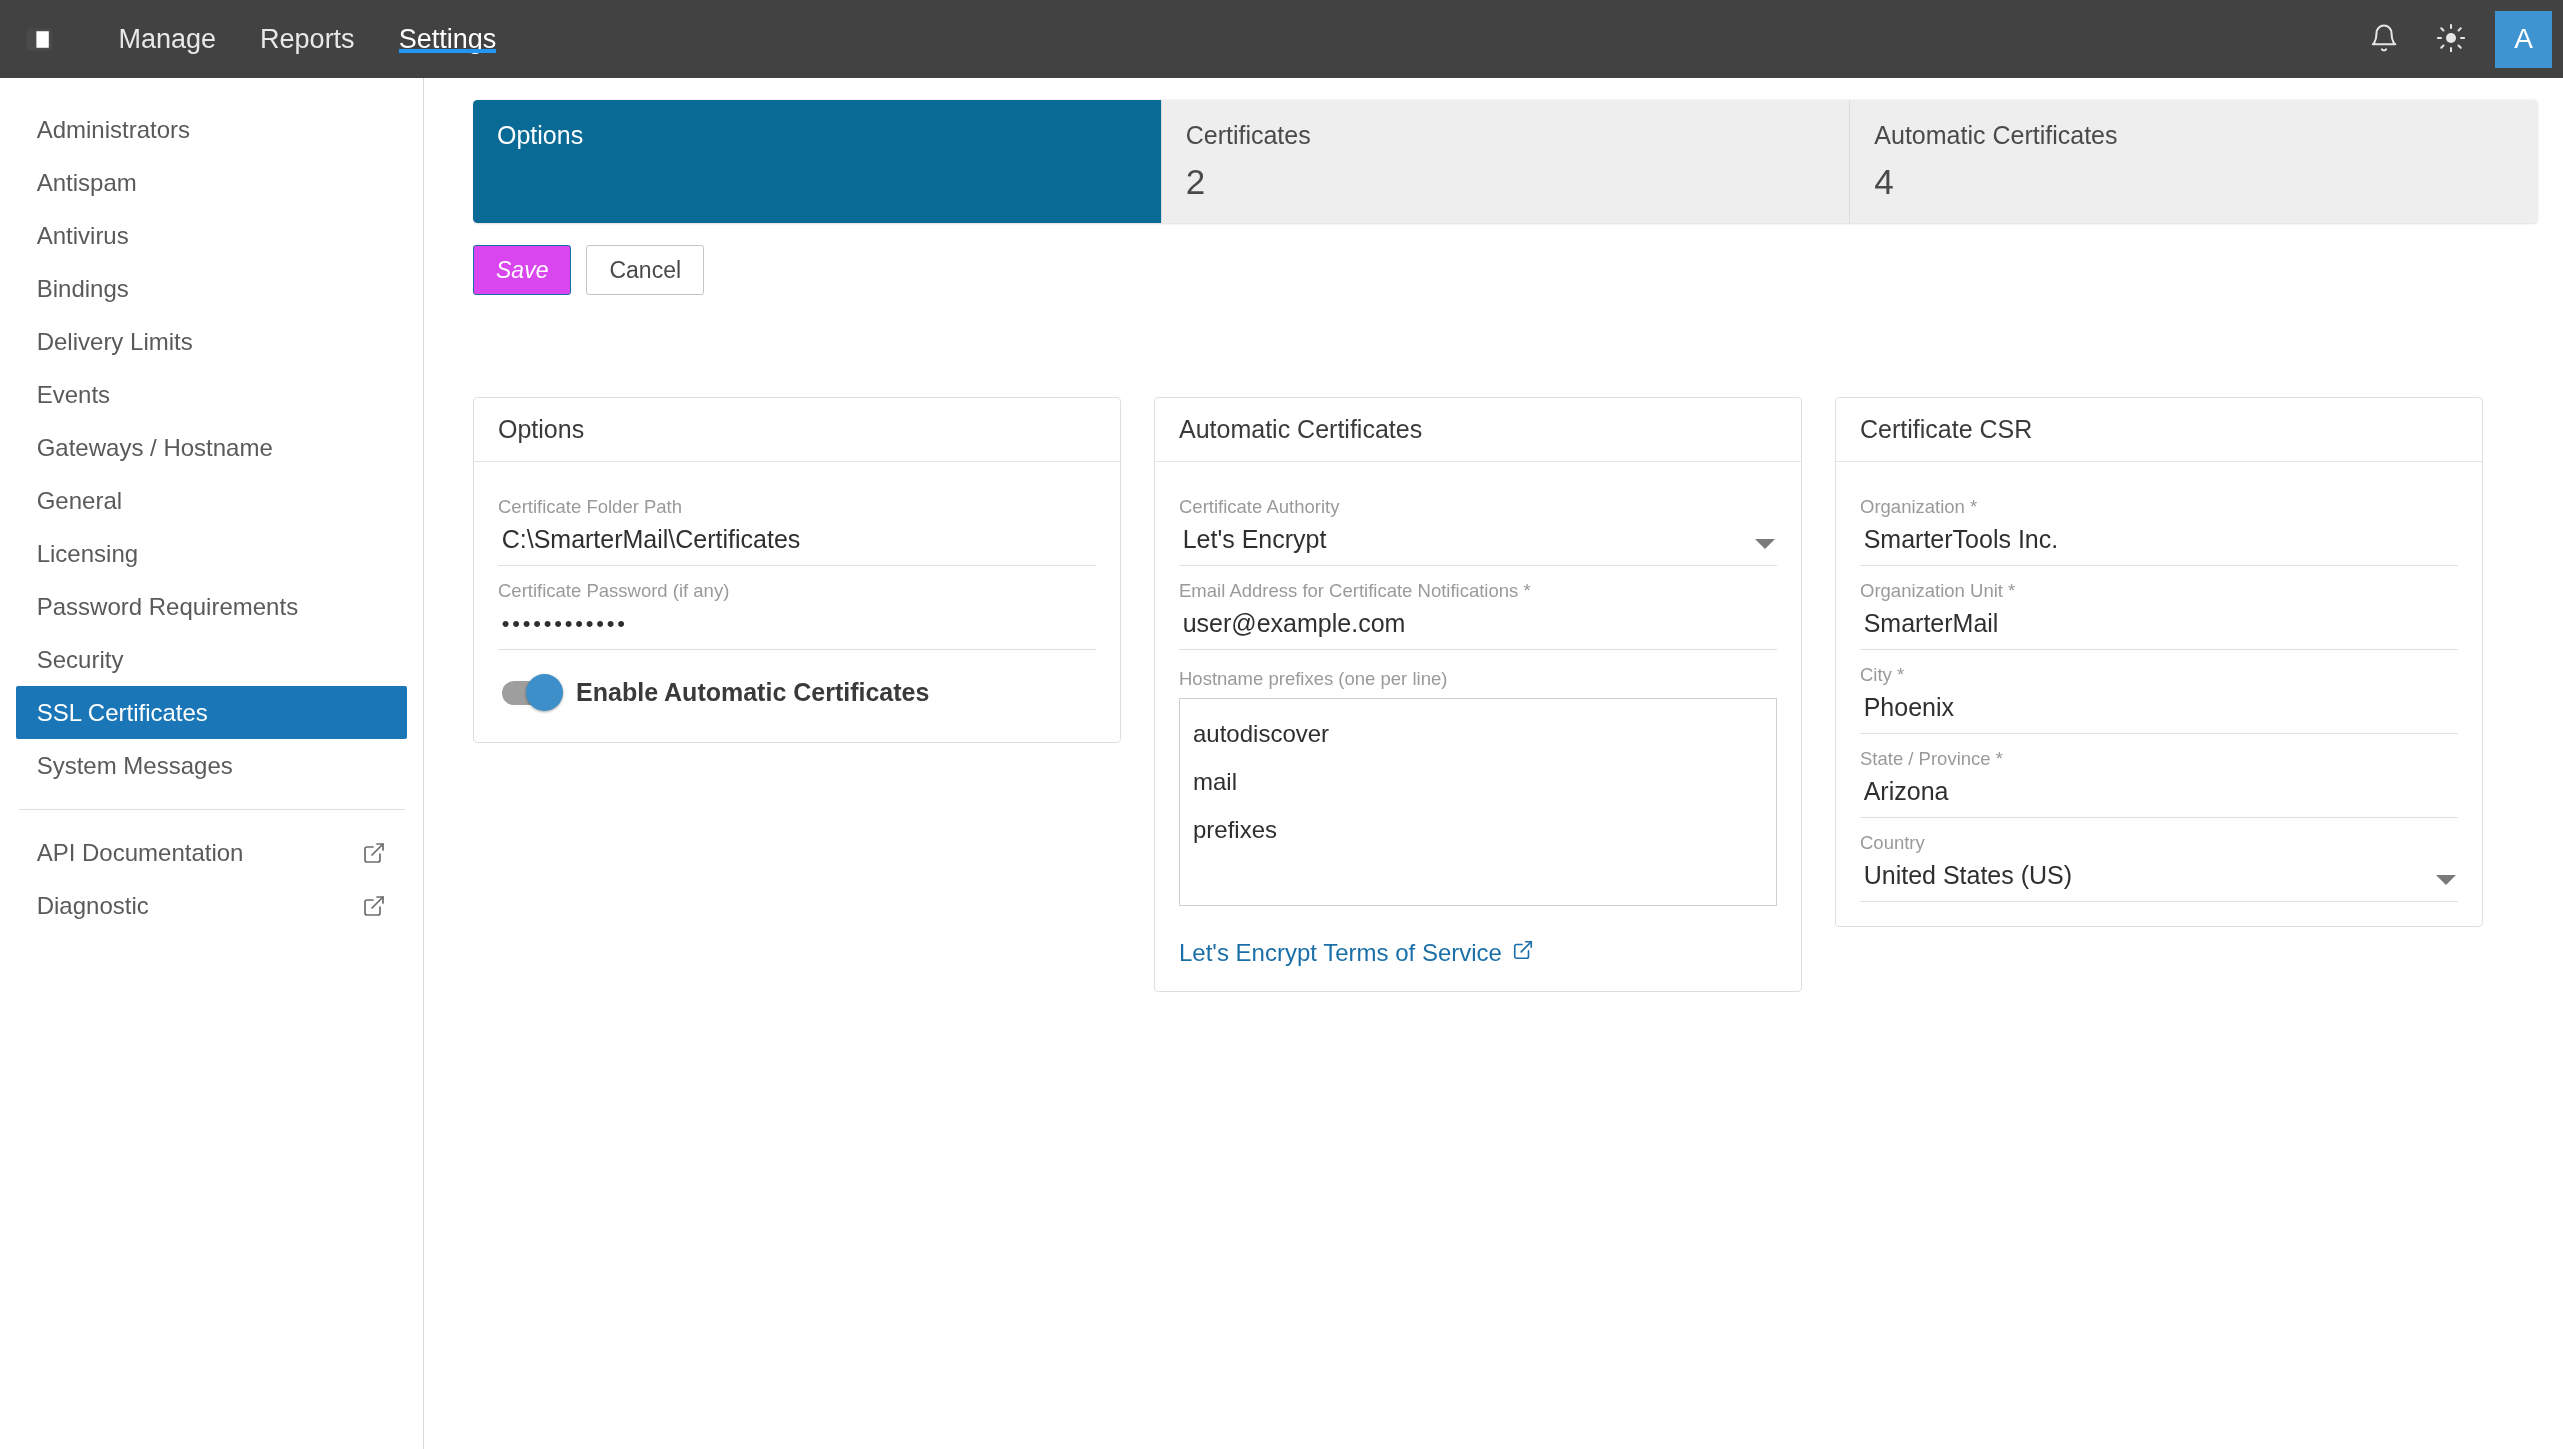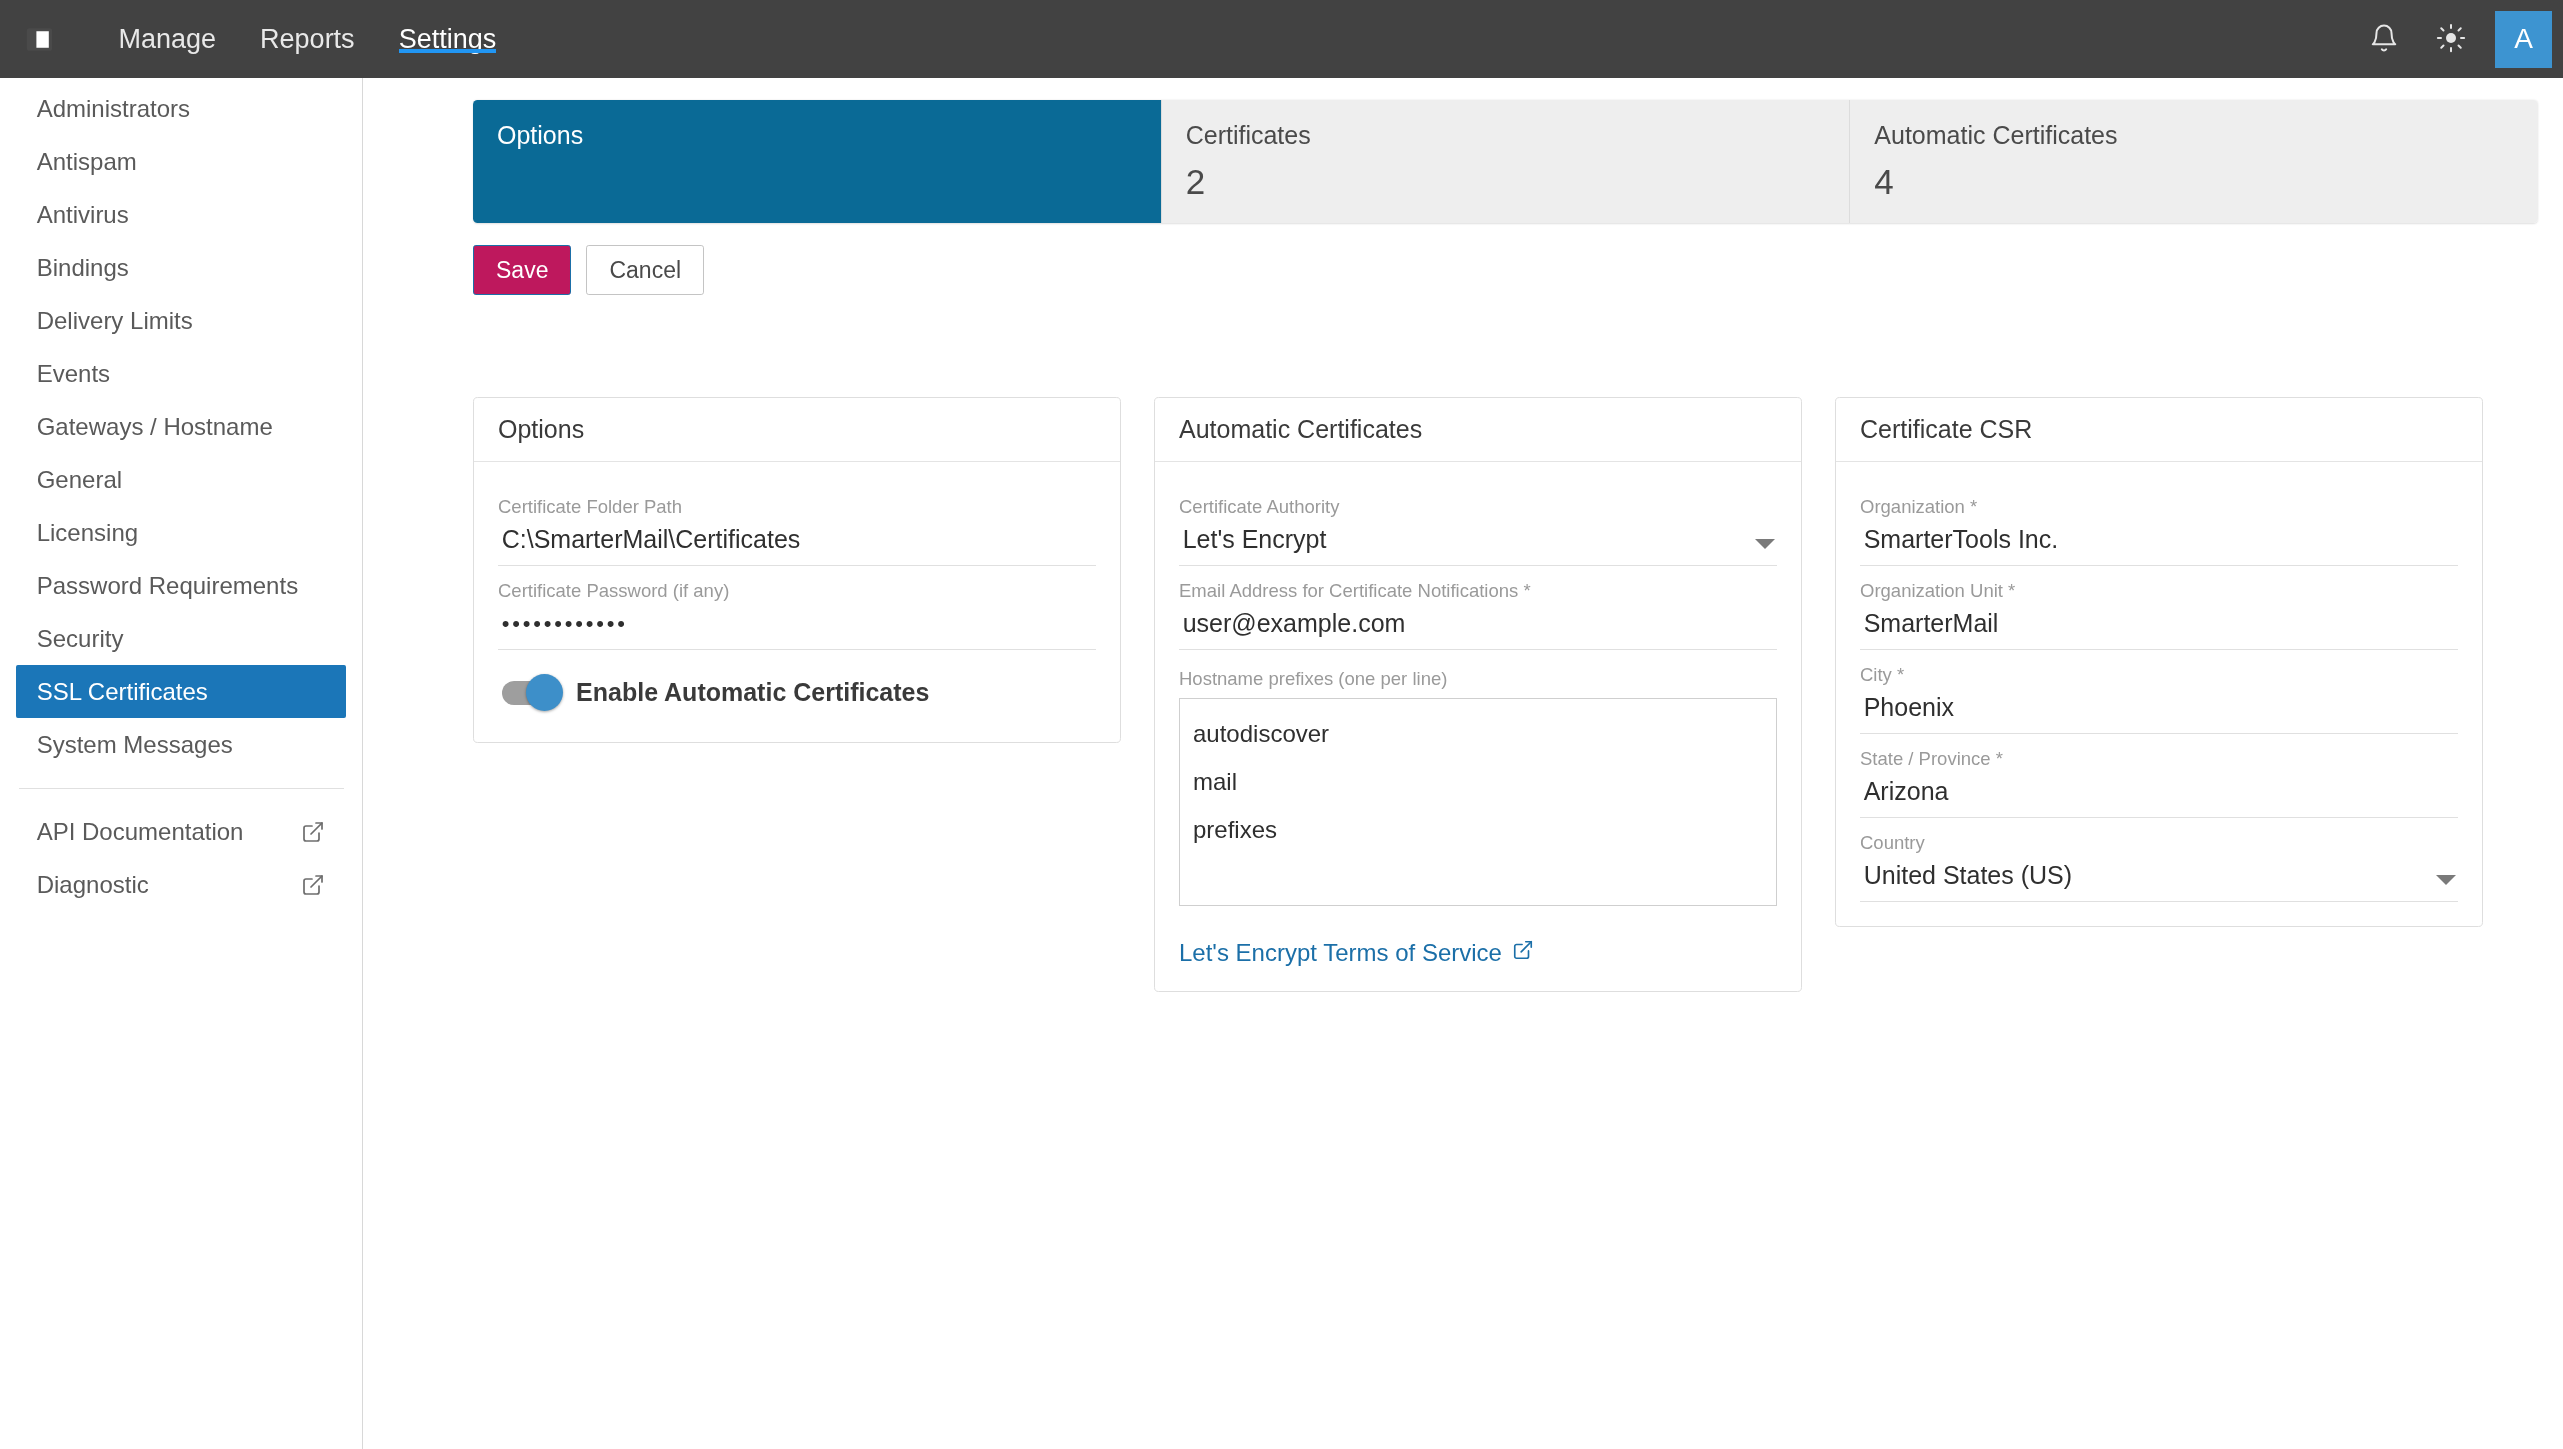--- a/index.html
+++ b/index.html
@@ -75,24 +75,24 @@
     display: flex; align-items: center; justify-content: center;
     margin-right: 11px;
     margin-left: 11px;
     cursor: pointer;
   }
 
   
   .sidebar {
     position: absolute;
     left: 0; top: 78px;
-    width: 363px; height: 1372px;
+    width: 424px; height: 1372px;
     background: #ffffff;
     border-right: 0.9px solid #d8d8d8;
-    padding-top: 4px;
+    padding-top: 25px;
   }
   .side-item {
     height: 53px;
     display: flex;
     align-items: center;
     margin: 0 15.7px 0 15.7px;
     padding: 0 21px;
     color: #5a5a5a;
     font-size: 24px;
     cursor: pointer;
@@ -163,23 +163,24 @@
   .btn {
     height: 50px;
     padding: 0 22px;
     font-size: 23px;
     border-radius: 2.8px;
     display: flex; align-items: center; justify-content: center;
     cursor: pointer;
     font-family: "Liberation Sans", sans-serif;
   }
   .btn-primary {
-    background: #be185d;
+    background: #d946ef;
     color: #ffffff;
     border: 0.9px solid #1b6fa8;
+    font-style: italic;
   }
   .btn-secondary {
     background: #ffffff;
     color: #4a4a4a;
     border: 0.9px solid #c4c4c4;
   }
 
   
   .cards {
     position: absolute;

